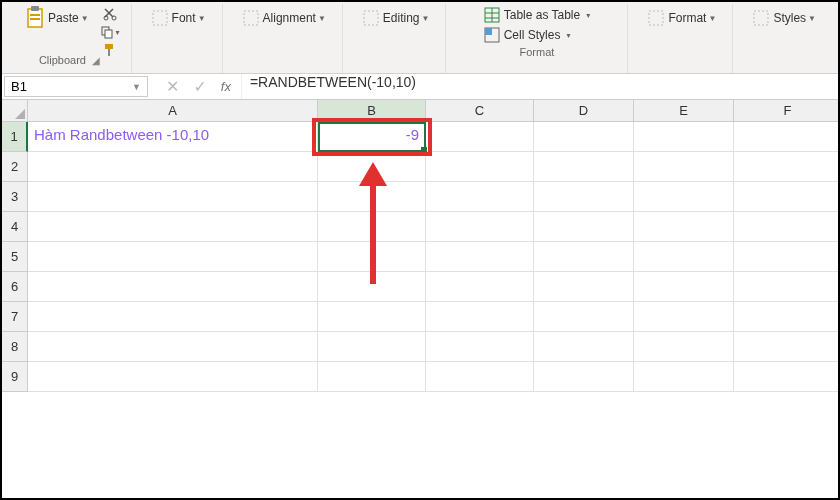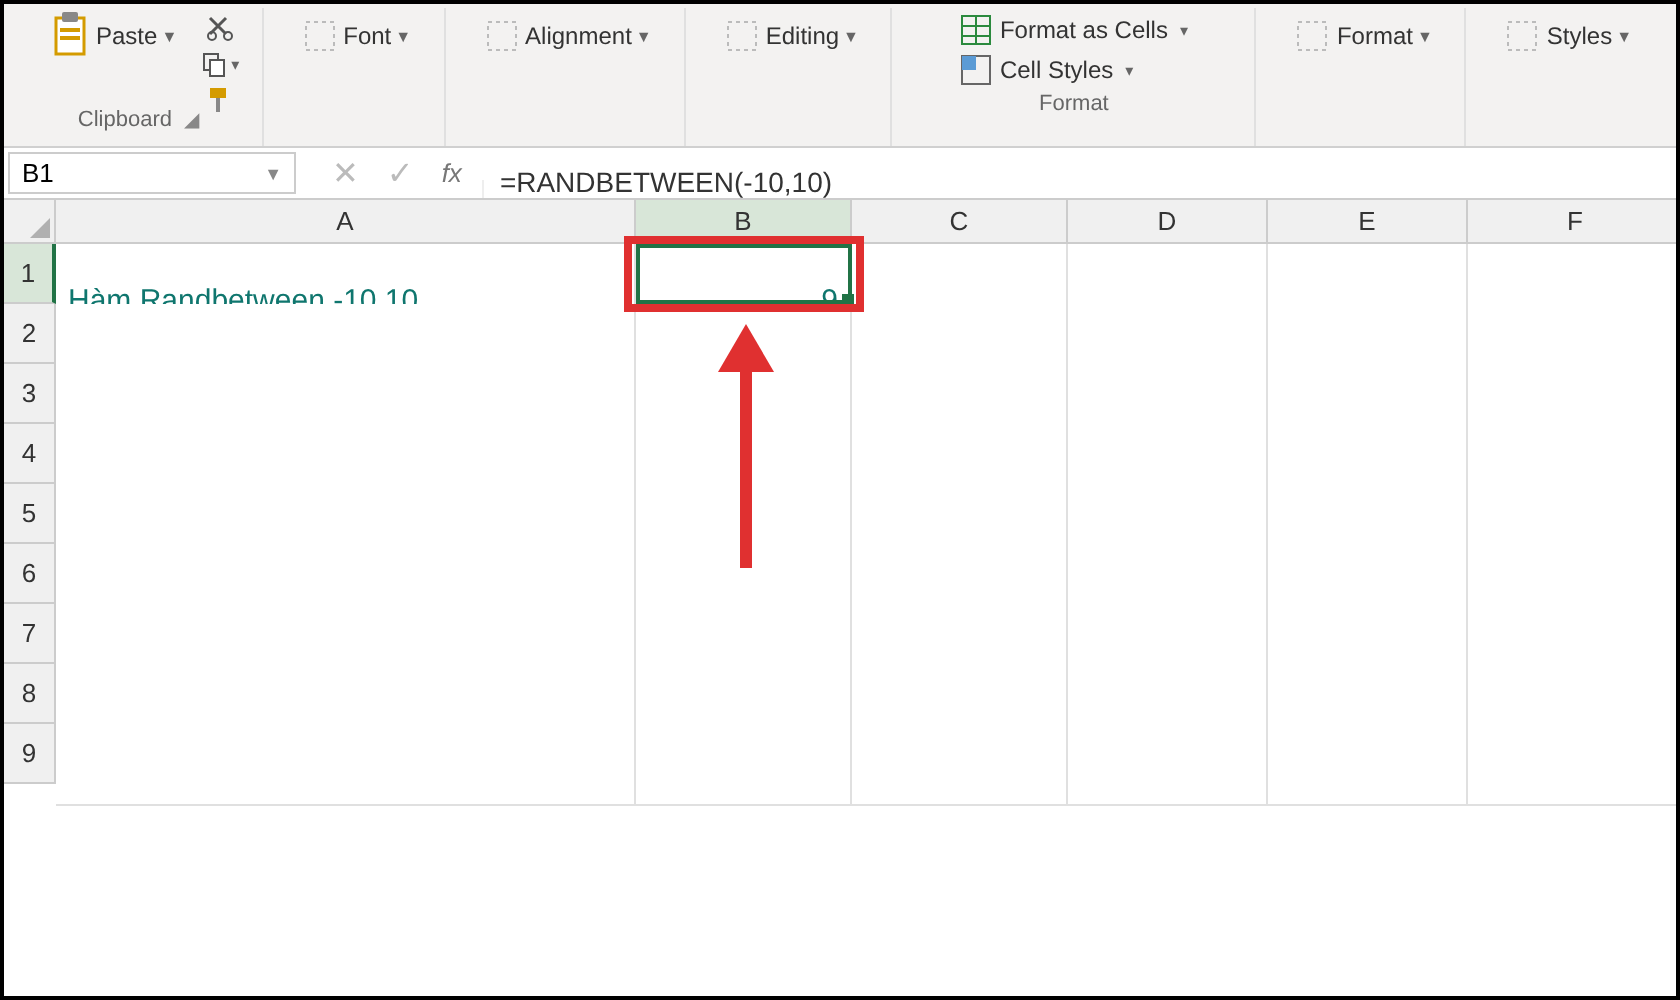--- a/index.html
+++ b/index.html
@@ -22,35 +22,35 @@
 .style-item .ic16 { width: 16px; height: 16px; }
 .dialog-launcher { font-size: 10px; color: #888; cursor: pointer; }
 
 
 .formula-bar { height: 26px; display: flex; align-items: stretch; border-bottom: 1px solid #ccc; background: #fff; }
 .name-box { width: 144px; border: 1px solid #ccc; margin: 2px; display: flex; align-items: center; padding: 0 6px; font-size: 13px; background: #fff; justify-content: space-between; }
 .name-box .dd { font-size: 9px; color: #888; }
 .fx-sep { width: 6px; }
 .fx-tools { display: flex; align-items: center; gap: 14px; padding: 0 10px; color: #bbb; }
 .fx-tools .fx-label { font-style: italic; font-size: 13px; color: #777; }
-.formula-input { flex: 1; display: flex; align-items: flex-end; padding: 0 8px; font-size: 14px; color: #333; border-left: 1px solid #eee; margin-top: 16px; }
+.formula-input { flex: 1; display: flex; align-items: flex-start; padding: 0 8px; font-size: 14px; color: #333; border-left: 1px solid #eee; }
 
 
 .grid { position: relative; }
 .corner { position: absolute; left: 0; top: 0; width: 26px; height: 22px; background: #f0f0f0; border-right: 1px solid #ccc; border-bottom: 1px solid #ccc; }
 .corner::after { content: ''; position: absolute; right: 2px; bottom: 2px; width: 0; height: 0; border-left: 10px solid transparent; border-bottom: 10px solid #b0b0b0; }
 .col-headers { position: absolute; left: 26px; top: 0; height: 22px; display: flex; }
 .col-h { background: #f0f0f0; border-right: 1px solid #ccc; border-bottom: 1px solid #ccc; display: flex; align-items: center; justify-content: center; font-size: 13px; color: #333; cursor: pointer; }
 .col-h.active { background: #d8e6d8; border-bottom: 2px solid #217346; }
 .row-headers { position: absolute; left: 0; top: 22px; width: 26px; }
 .row-h { height: 30px; background: #f0f0f0; border-right: 1px solid #ccc; border-bottom: 1px solid #ccc; display: flex; align-items: center; justify-content: center; font-size: 13px; color: #333; cursor: pointer; }
 .row-h.active { background: #d8e6d8; border-right: 2px solid #217346; }
 .cells { position: absolute; left: 26px; top: 22px; }
 .row { display: flex; height: 30px; }
-.cell { border-right: 1px solid #e0e0e0; border-bottom: 1px solid #e0e0e0; padding: 20px 6px; font-size: 15px; color: #0f766e; background: #fff; overflow: hidden; white-space: nowrap; cursor: cell; }
+.cell { border-right: 1px solid #e0e0e0; border-bottom: 1px solid #e0e0e0; padding: 4px 6px; font-size: 15px; color: #8b5cf6; background: #fff; overflow: hidden; white-space: nowrap; cursor: cell; }
 .cell.right { text-align: right; }
 .selection { position: absolute; border: 2px solid #217346; pointer-events: none; }
 .selection::after { content: ''; position: absolute; right: -3px; bottom: -3px; width: 6px; height: 6px; background: #217346; }
 .highlight-box { position: absolute; border: 4px solid #e03030; pointer-events: none; }
 .arrow { position: absolute; pointer-events: none; }
 .arrow-line { width: 6px; background: #e03030; }
 .arrow-head { width: 0; height: 0; border-left: 14px solid transparent; border-right: 14px solid transparent; border-bottom: 24px solid #e03030; position: absolute; top: -22px; left: -11px; }
 
 
 .cA { width: 290px; } .cB { width: 108px; } .cC { width: 108px; } .cD { width: 100px; } .cE { width: 100px; } .cF { width: 108px; }
@@ -155,21 +155,21 @@
 
   <div class="ribbon-group styles-group">
     <div class="styles-top">
       <div class="style-item">
         <span class="ic16"><svg width="16" height="16">
               <rect x="1" y="1" width="14" height="14" fill="none" stroke="#2b8a3e"></rect>
               <line x1="1" y1="6" x2="15" y2="6" stroke="#2b8a3e"></line>
               <line x1="1" y1="11" x2="15" y2="11" stroke="#2b8a3e"></line>
               <line x1="8" y1="1" x2="8" y2="15" stroke="#2b8a3e"></line>
             </svg></span>
-        <span>Format as Cells</span>
+        <span>Table as Table</span>
         <span class="caret">▾</span>
       </div>
       <div class="style-item">
         <span class="ic16"><svg width="16" height="16">
               <rect x="1" y="1" width="14" height="14" fill="none" stroke="#666"></rect>
               <rect x="1" y="1" width="7" height="7" fill="#5b9bd5"></rect>
             </svg></span>
         <span>Cell Styles</span>
         <span class="caret">▾</span>
       </div>

